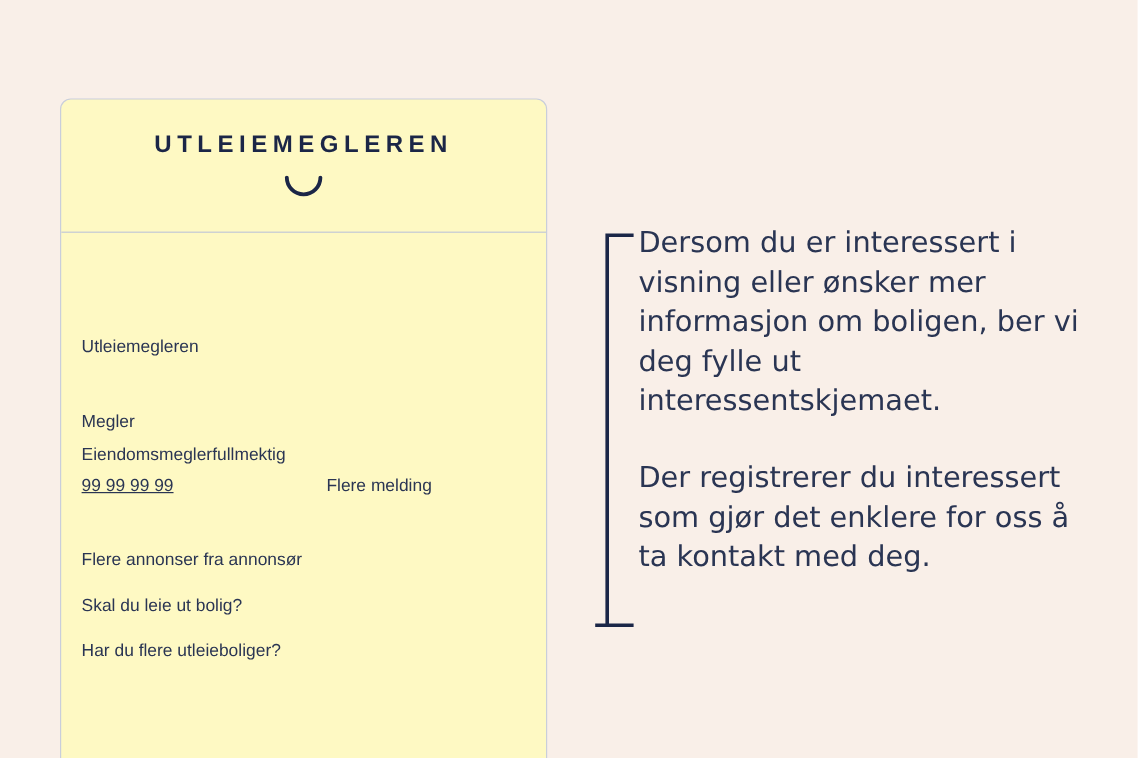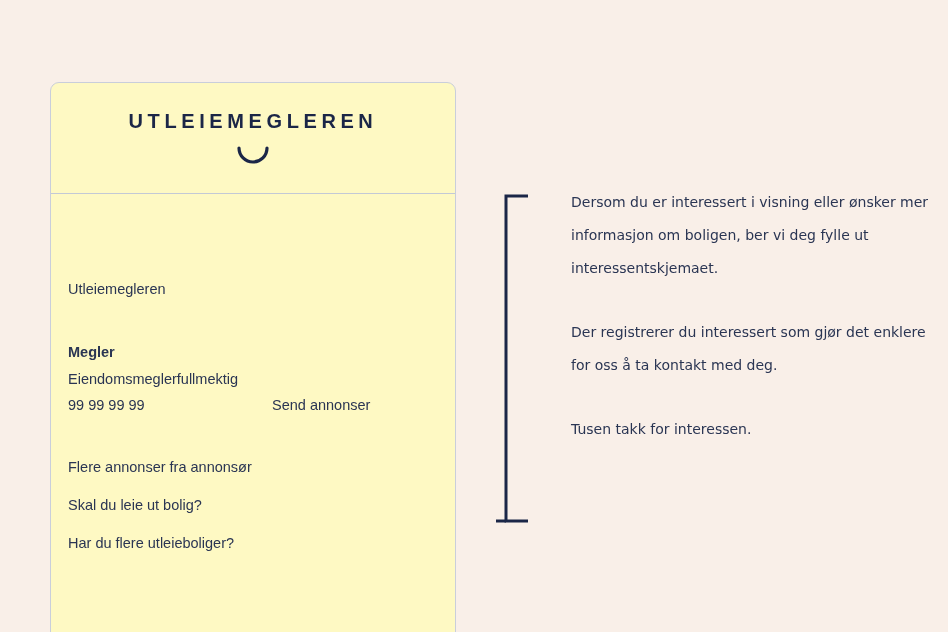--- a/index.html
+++ b/index.html
@@ -70,46 +70,46 @@
     height: 386px;
   }
   .card-line {
     position: absolute;
     left: 17px;
     color: #2a3553;
     font-size: 14.5px;
     white-space: nowrap;
   }
   #agency-name      { top: 87px; }
-  #agent-role-title { top: 150px; font-weight: bold; }
+  #agent-role-title { top: 150px; font-weight: normal; }
   #agent-title      { top: 177px; text-align: center; }
-  #agent-phone      { top: 203px; }
+  #agent-phone      { top: 203px; text-decoration: underline; }
   #send-message     { top: 203px; left: 221px; }
   #more-ads         { top: 265px; }
   #rent-out-q       { top: 303px; }
   #more-homes-q     { top: 341px; }
 
   
   #callout-connector {
     position: absolute;
     left: 496px;
     top: 186px;
     width: 64px;
     height: 350px;
     pointer-events: none;
   }
 
   
   #annotation {
     position: absolute;
-    left: 571px;
+    left: 532px;
     top: 186px;
     width: 370px;
     color: #2a3553;
-    font-size: 14px;
+    font-size: 24px;
     line-height: 33px;
     font-family: "DejaVu Sans", sans-serif;
   }
   #annotation p {
     margin: 0 0 31px 0;
   }
   #annotation p:last-child {
     margin-bottom: 0;
   }
 </style>
@@ -132,21 +132,21 @@
     <div id="card-body">
 
       <div class="card-line" id="agency-name">Utleiemegleren</div>
 
       <div class="card-line" id="agent-role-title">Megler</div>
 
       <div class="card-line" id="agent-title">Eiendomsmeglerfullmektig</div>
 
       <div class="card-line" id="agent-phone">99 99 99 99</div>
 
-      <div class="card-line" id="send-message">Send annonser</div>
+      <div class="card-line" id="send-message">Flere melding</div>
 
       <div class="card-line" id="more-ads">Flere annonser fra annonsør</div>
 
       <div class="card-line" id="rent-out-q">Skal du leie ut bolig?</div>
 
       <div class="card-line" id="more-homes-q">Har du flere utleieboliger?</div>
 
     </div>
   </div>
 
@@ -157,16 +157,15 @@
       <g transform="translate(0,0)">
         <path d="M10 335 L -45 335" fill="none" stroke="#1b2647" stroke-width="3"></path>
         <path d="M-52 335 L -40 329 L -40 341 Z" fill="#1b2647"></path>
       </g>
     </svg>
   </div>
 
   <div id="annotation">
     <p>Dersom du er interessert i visning eller ønsker mer informasjon om boligen, ber vi deg fylle ut interessentskjemaet.</p>
     <p>Der registrerer du interessert som gjør det enklere for oss å ta kontakt med deg.</p>
-    <p>Tusen takk for interessen.</p>
   </div>
 
 </div>
 
 </body></html>

